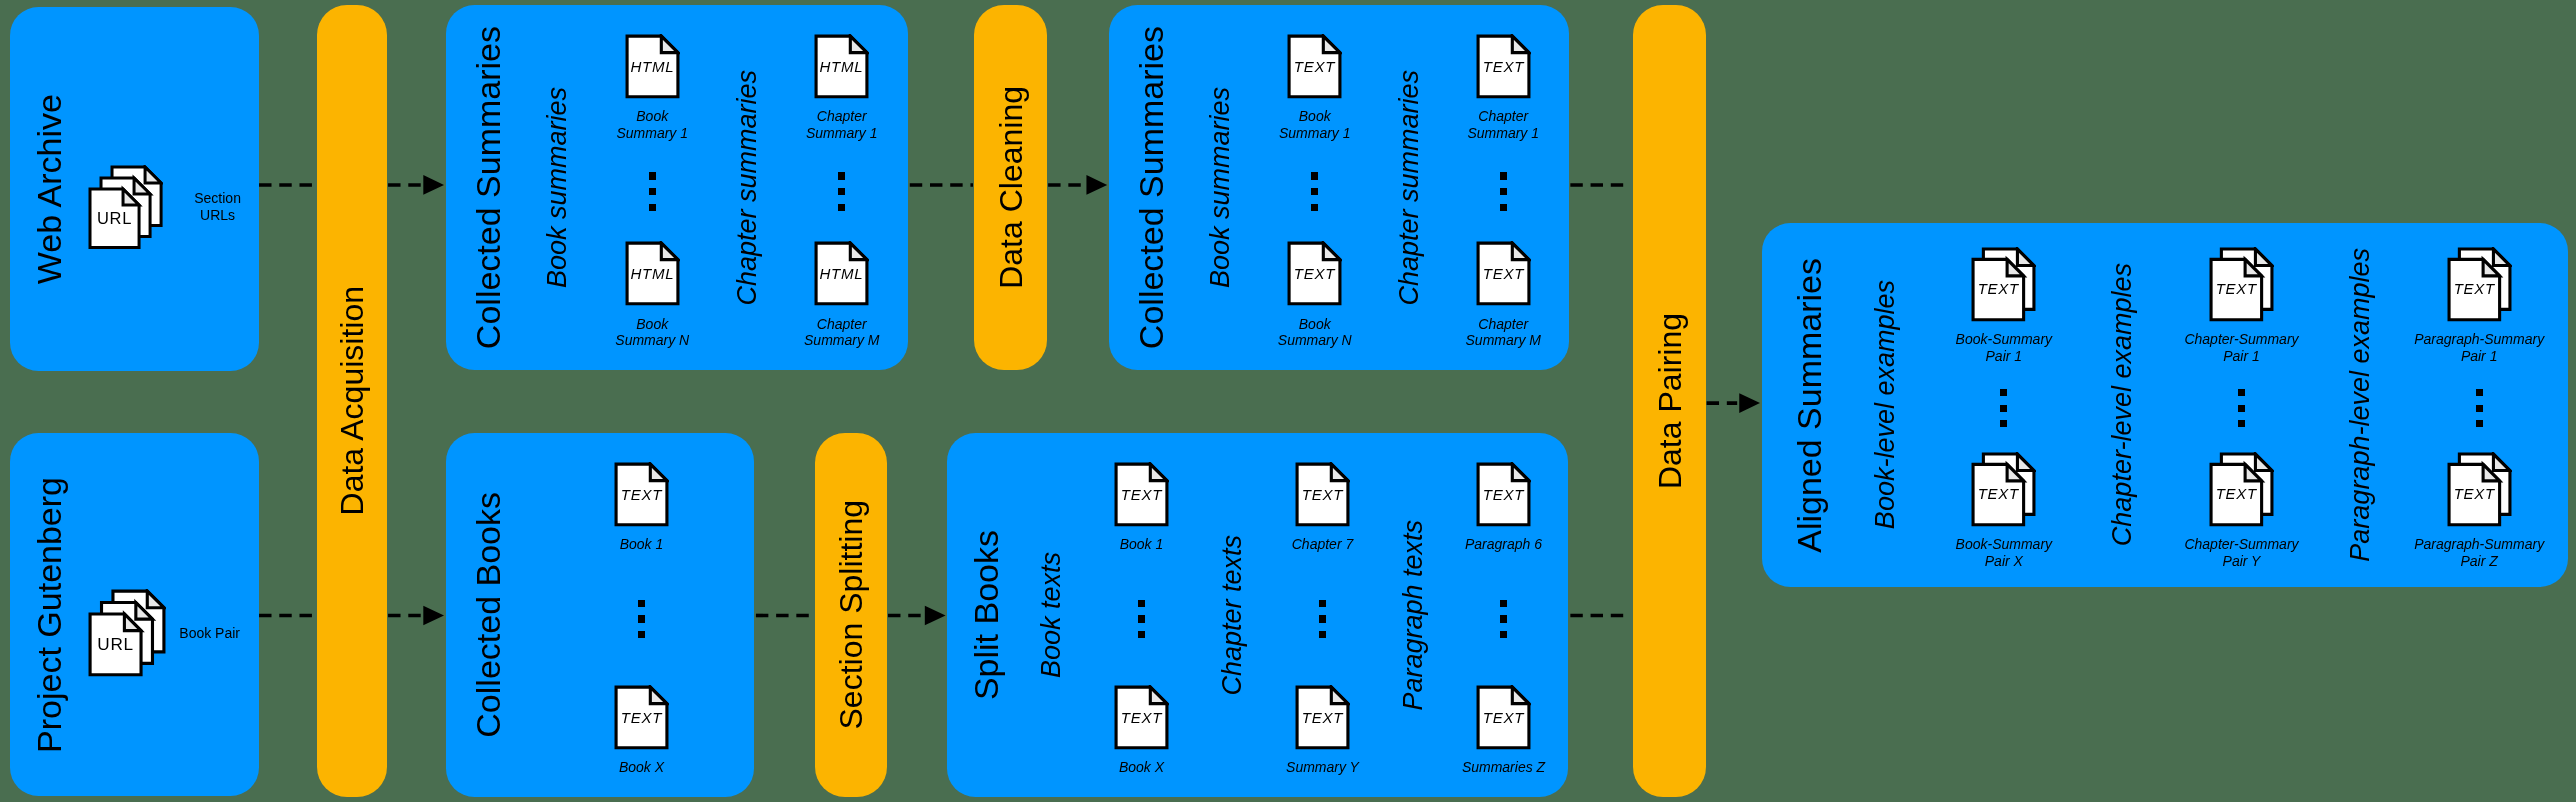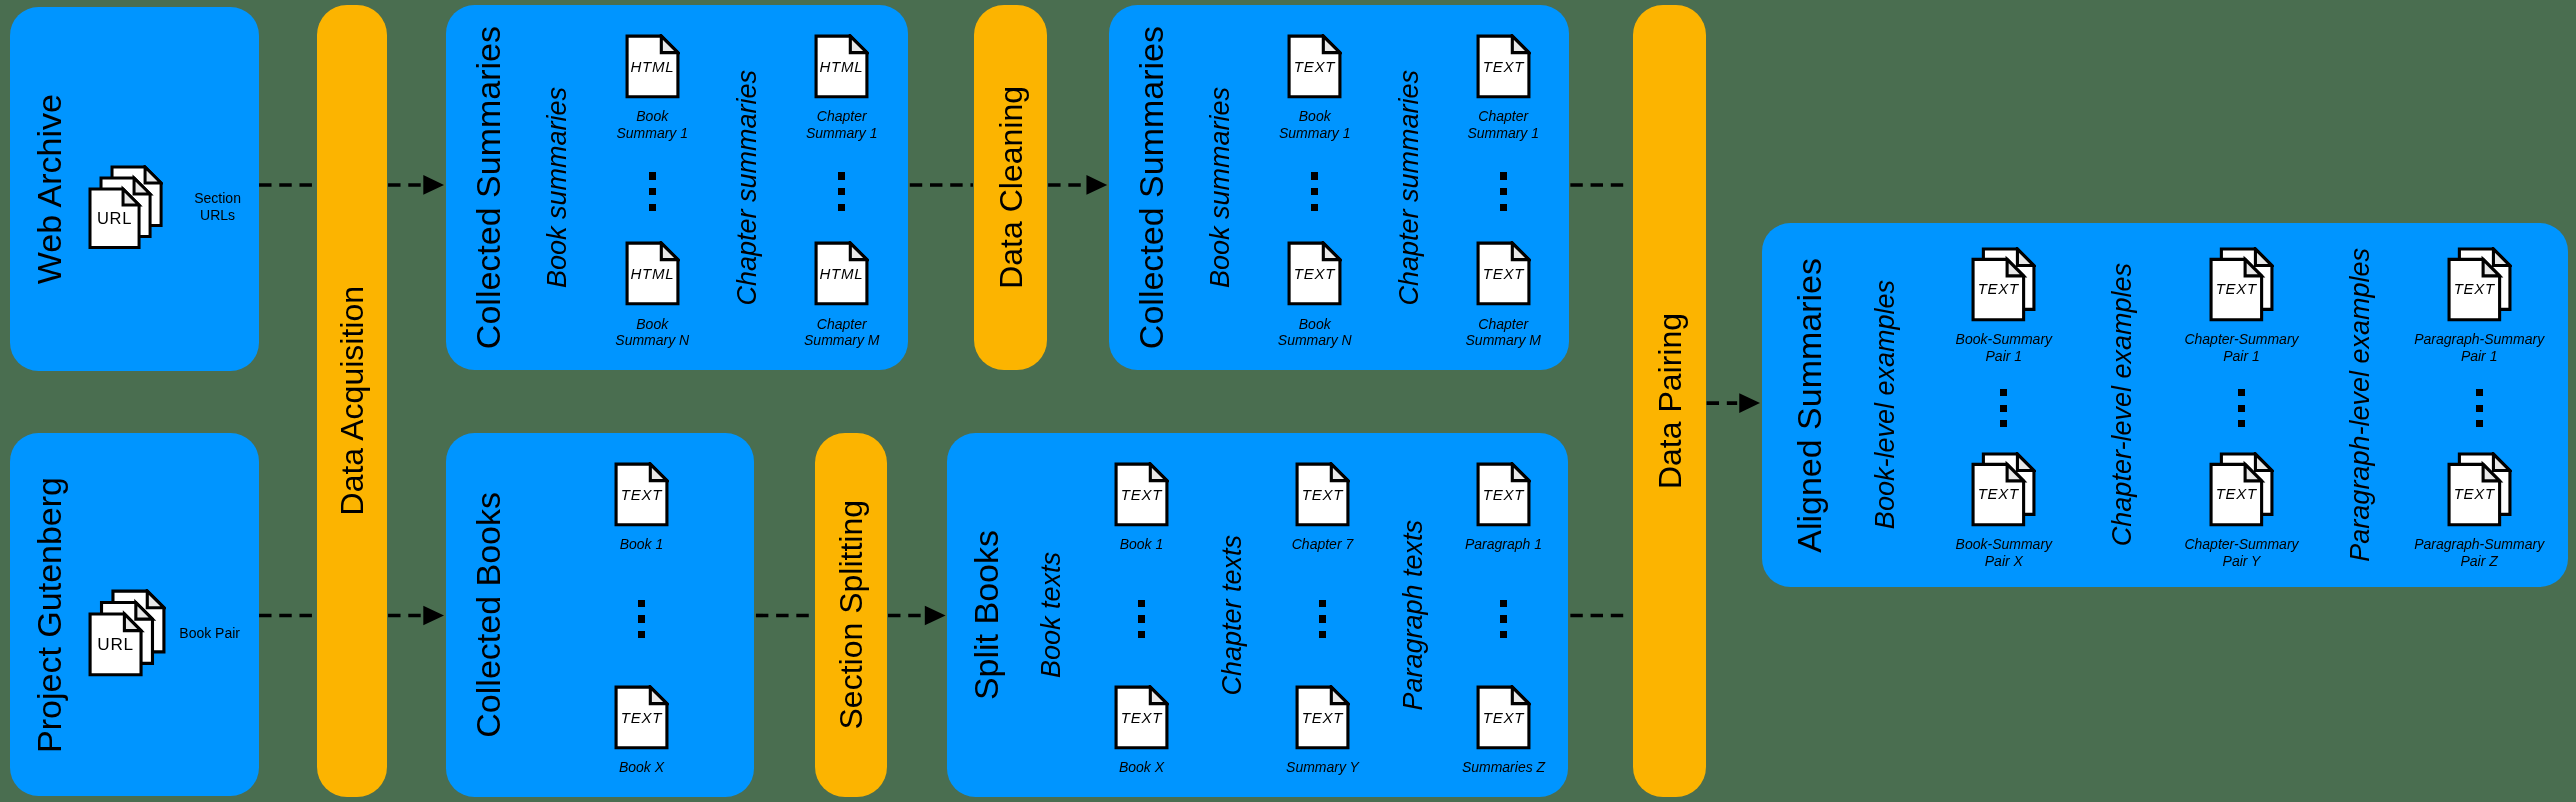--- a/index.html
+++ b/index.html
@@ -303,21 +303,21 @@
     <div class="group">
       <div class="label-block" style="width:52px;">
         <span class="vtext col-label">Paragraph texts</span>
       </div>
       <div class="doccol">
         <div class="docunit">
           <svg width="55" viewBox="0 0 106 125">
               <use href="#pg"></use>
               <text class="doctext" x="53" y="73">TEXT</text>
             </svg>
-          <div class="caption">Paragraph 1</div>
+          <div class="caption">Paragraph 6</div>
         </div>
         <div class="dots">
             <i></i>
             <i></i>
             <i></i>
           </div>
         <div class="docunit">
           <svg width="55" viewBox="0 0 106 125">
               <use href="#pg"></use>
               <text class="doctext" x="53" y="73">TEXT</text>

